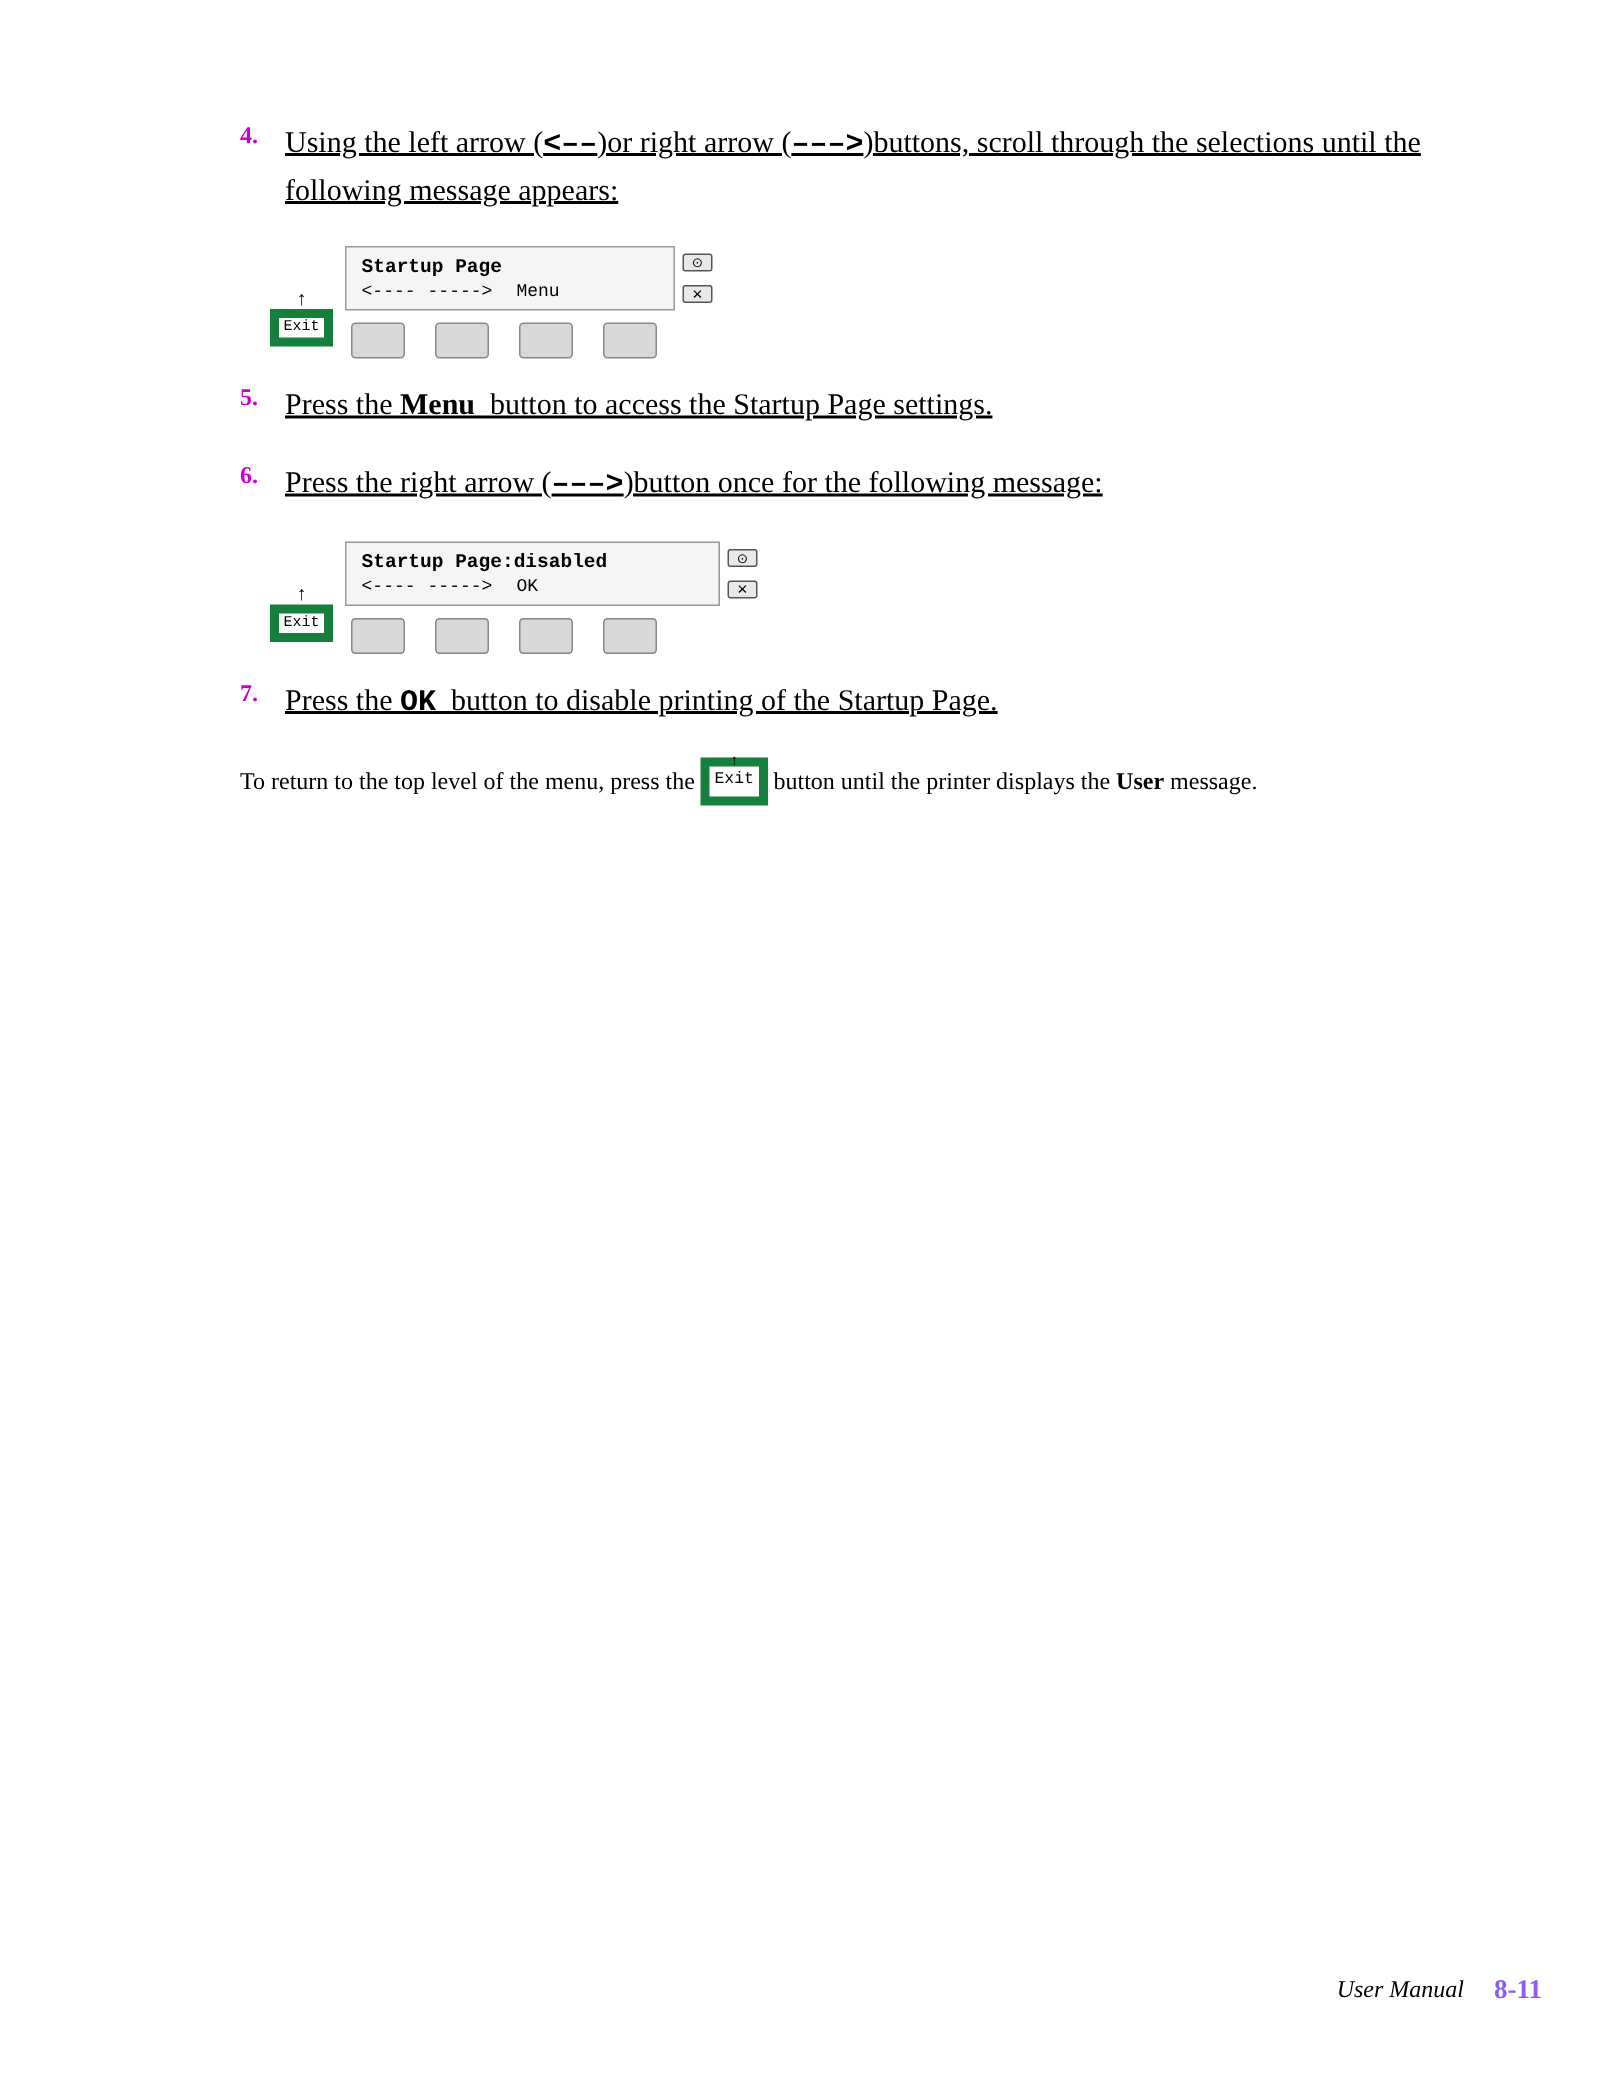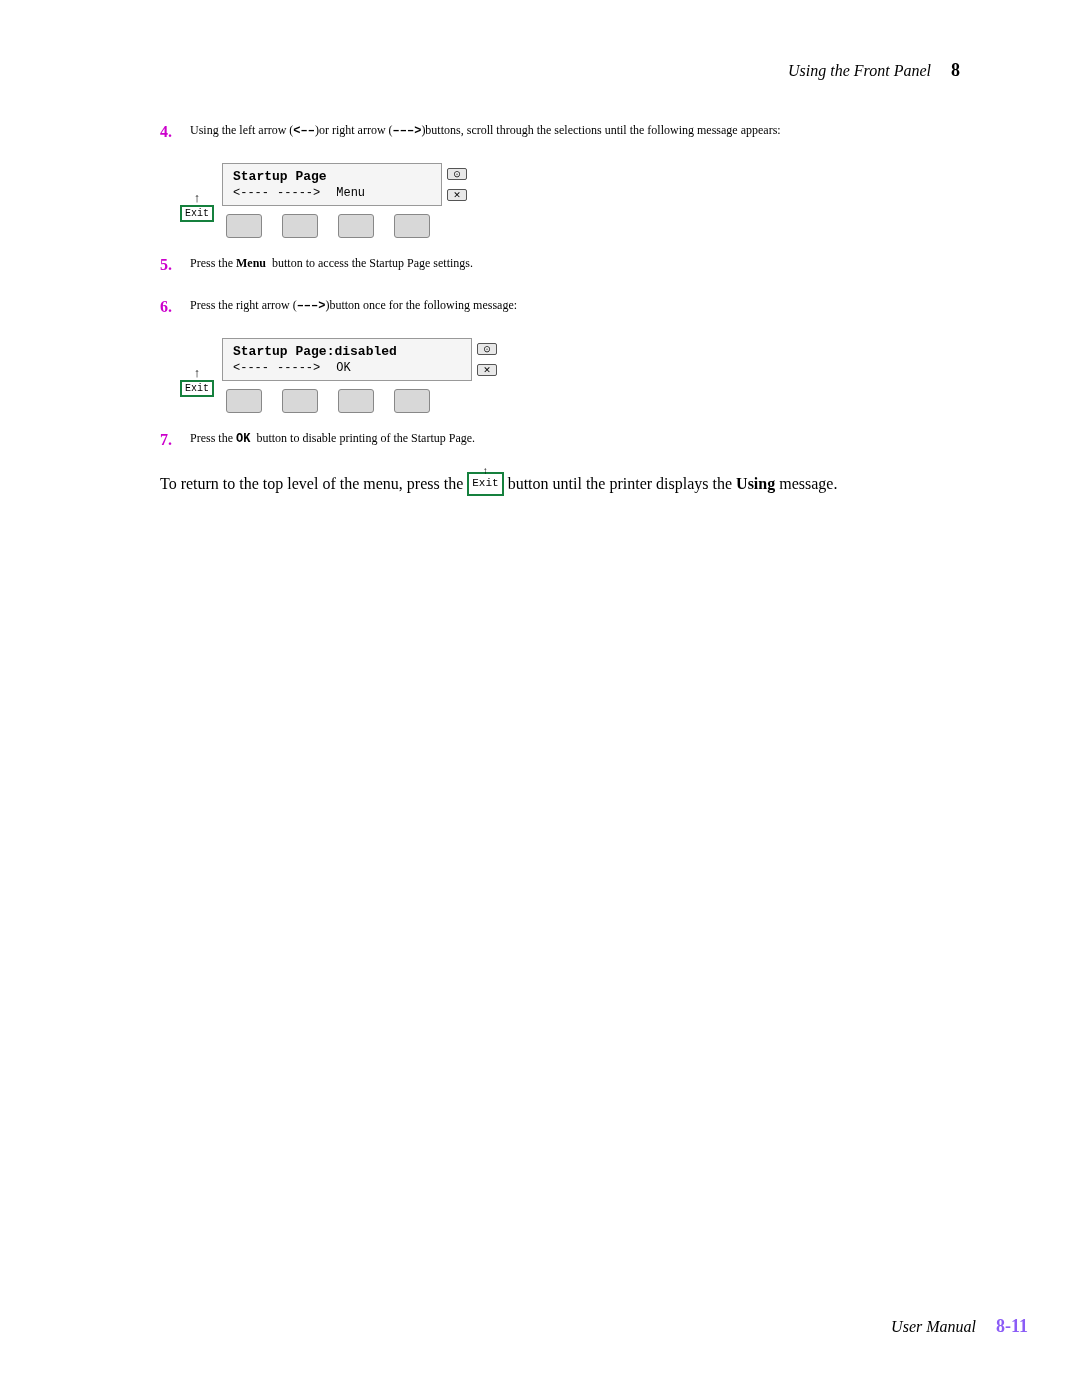--- a/index.html
+++ b/index.html
@@ -58,22 +58,23 @@
     .step-number {
       font-weight: bold;
       color: #cc00cc;
       min-width: 30px;
       font-size: 16px;
       margin-top: 2px;
     }
 
     .step-text {
       flex: 1;
-      font-size: 12px;
+      font-size: 20px;
       line-height: 1.5;
+      text-decoration: underline;
     }
 
     
     .arrow-symbol {
       font-family: 'Courier New', monospace;
       font-weight: bold;
     }
 
     
     .para {
@@ -133,21 +134,21 @@
       font-size: 11px;
       font-family: sans-serif;
     }
 
     .exit-up-arrow {
       font-size: 13px;
       line-height: 1;
     }
 
     .exit-label-box {
-      border: 2px solid #15803d;
+      border: 6px solid #15803d;
       font-family: 'Courier New', monospace;
       font-size: 10px;
       padding: 1px 3px;
       margin-top: 1px;
     }
 
     
     .panel-diagram {
       display: flex;
       flex-direction: column;
@@ -221,24 +222,20 @@
       border: 1px solid #888;
       background: #d8d8d8;
       border-radius: 3px;
     }
   </style>
 </head>
 <body>
 
 <div class="page-container">
 
-  <div class="page-header">
-    <span class="header-title">Using the Front Panel</span>
-    <span class="header-page-num">8</span>
-  </div>
 
   <div class="content">
 
     <div class="step">
       <span class="step-number" style="color:#cc00cc;">4.</span>
       <div class="step-text">
         Using the left arrow (<span class="arrow-symbol">&lt;––</span>)or right arrow (<span class="arrow-symbol">–––&gt;</span>)buttons, scroll through the selections until the following message appears:
       </div>
     </div>
 
@@ -338,21 +335,21 @@
     </div>
 
     <div class="para">
       To return to the top level of the menu, press the
       <span class="exit-inline">
         <span class="exit-label-box" style="font-size:11px;position:relative;display:inline-block;">
           <span style="position:absolute;top:-10px;left:50%;transform:translateX(-50%);font-size:10px;">↑</span>
           Exit
         </span>
       </span>
-      button until the printer displays the <strong>Using</strong> message.
+      button until the printer displays the <strong>User</strong> message.
     </div>
 
   </div>
 
   <div class="page-footer">
     <span class="footer-title">User Manual</span>
     <span class="footer-page-num">8-11</span>
   </div>
 
 </div>

